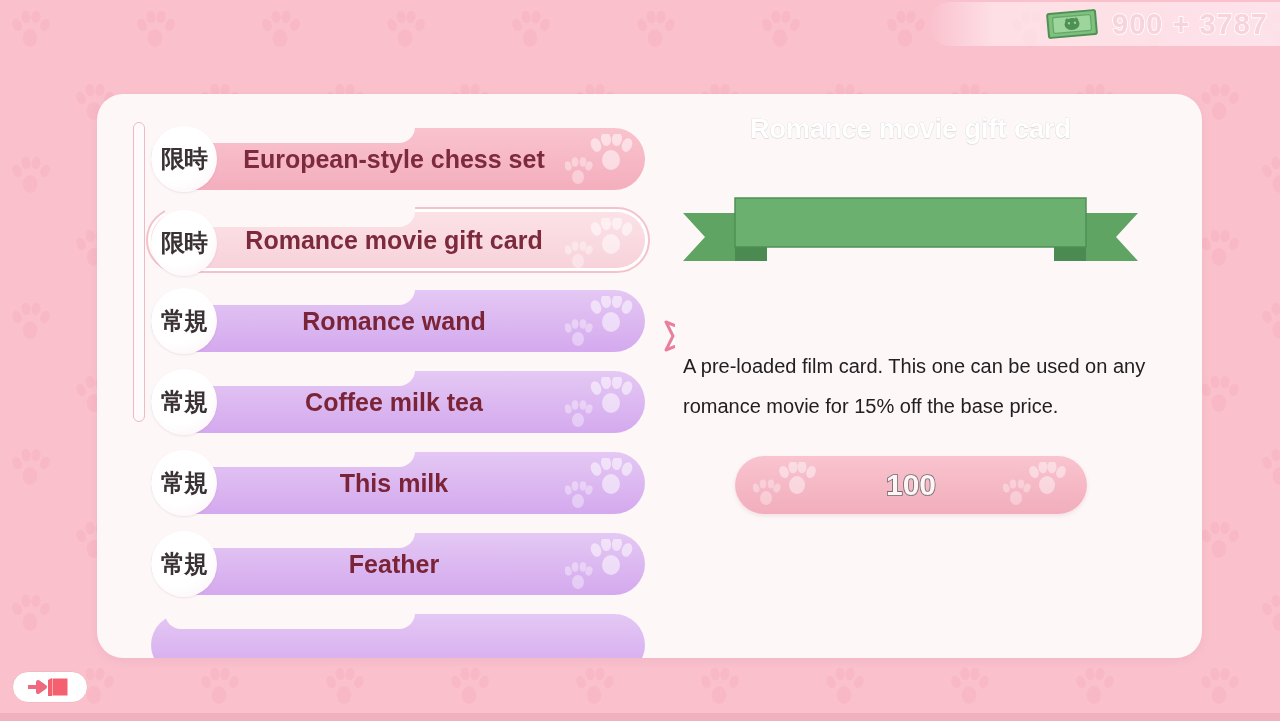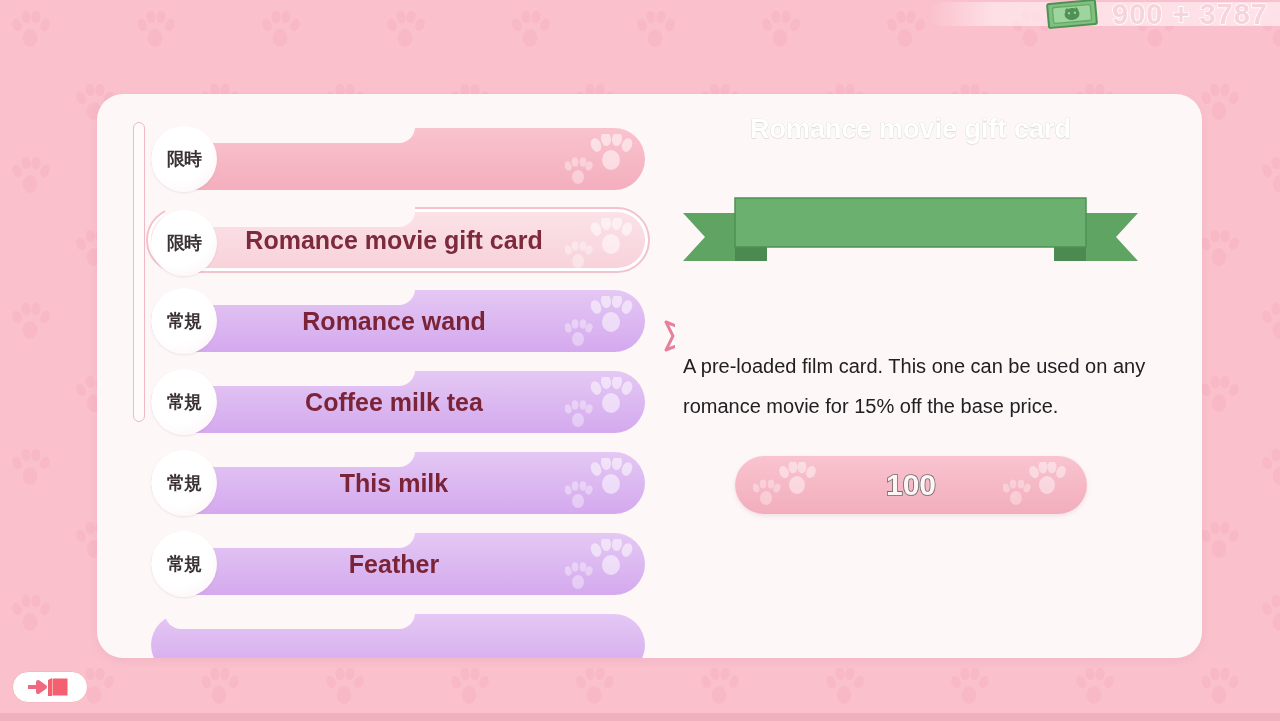--- a/index.html
+++ b/index.html
@@ -24,21 +24,21 @@
     position: absolute;
     inset: 0;
     opacity: 0.45;
   }
 
   
   #money-bar {
     position: absolute;
     top: 2px;
     right: 0px;
-    height: 24px;
+    height: 44px;
     width: 350px;
     background: linear-gradient(to right, rgba(255,235,240,0.0) 0%, rgba(255,233,238,0.75) 18%, rgba(255,232,238,0.85) 100%);
     border-top-left-radius: 20px;
     border-bottom-left-radius: 20px;
     display: flex;
     align-items: center;
     justify-content: flex-end;
     padding-right: 12px;
   }
   #money-icon {
@@ -139,21 +139,21 @@
     height: 66px;
     border-radius: 50%;
     background: radial-gradient(circle at 40% 35%, #ffffff 55%, #fbeff4 100%);
     display: flex;
     align-items: center;
     justify-content: center;
     z-index: 4;
     box-shadow: 0 1px 2px rgba(170,120,140,0.18);
   }
   .badge span {
-    font-size: 18px;
+    font-size: 24px;
     font-weight: bold;
     color: #3a3134;
     font-family: Liberation Mono, monospace;
     letter-spacing: -1px;
   }
 
   .row-label {
     position: absolute;
     left: 78px;
     right: 86px;
@@ -318,20 +318,21 @@
   </div>
 
   <div id="panel">
 
     <div id="list-area">
 
       <div id="scrollbar-track"></div>
 
       <div class="row pink" style="top:34px;">
         <div class="row-inner">
+          <span class="row-label">European-style chess set</span>
           <svg class="row-paws" viewBox="0 0 68 52">
             <g fill="#ffffff" opacity="0.85">
               <ellipse cx="46" cy="26" rx="9" ry="10"></ellipse>
               <ellipse cx="31" cy="11" rx="5" ry="7" transform="rotate(-22 31 11)"></ellipse>
               <ellipse cx="41" cy="5" rx="5" ry="7" transform="rotate(-8 41 5)"></ellipse>
               <ellipse cx="52" cy="5" rx="5" ry="7" transform="rotate(8 52 5)"></ellipse>
               <ellipse cx="62" cy="11" rx="5" ry="7" transform="rotate(22 62 11)"></ellipse>
             </g>
             <g fill="#ffffff" opacity="0.6">
               <ellipse cx="13" cy="43" rx="6" ry="7"></ellipse>

